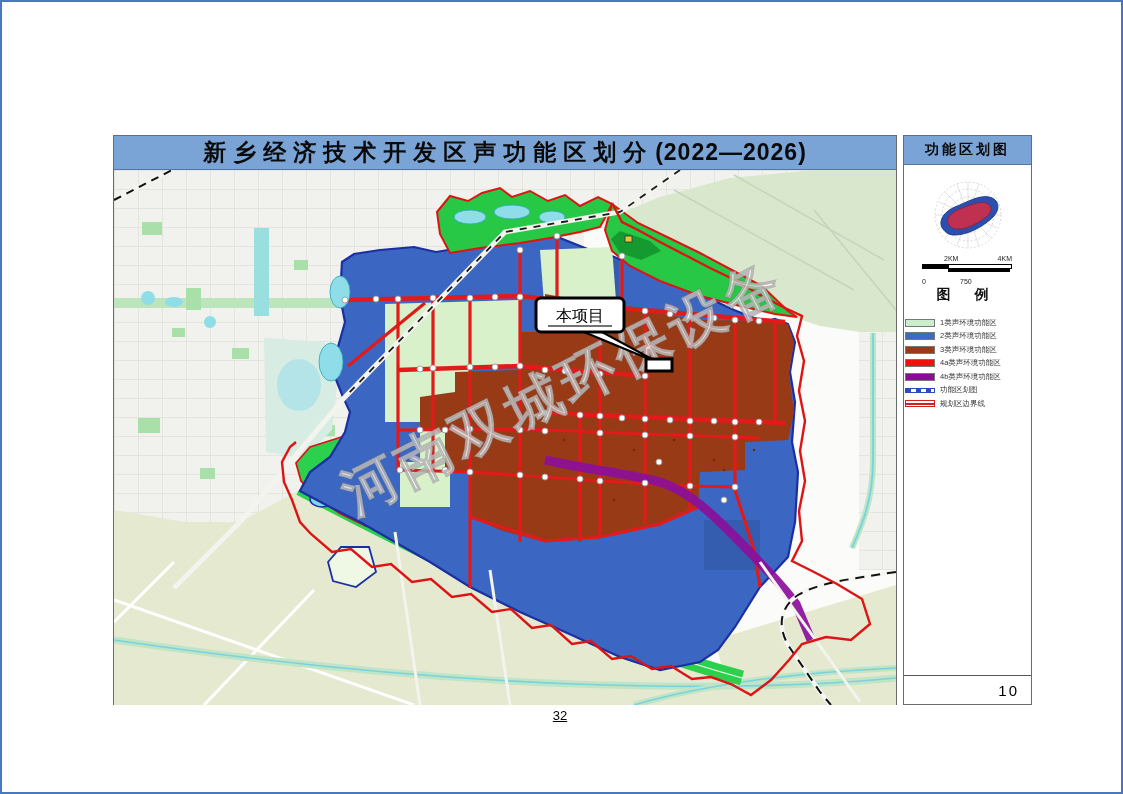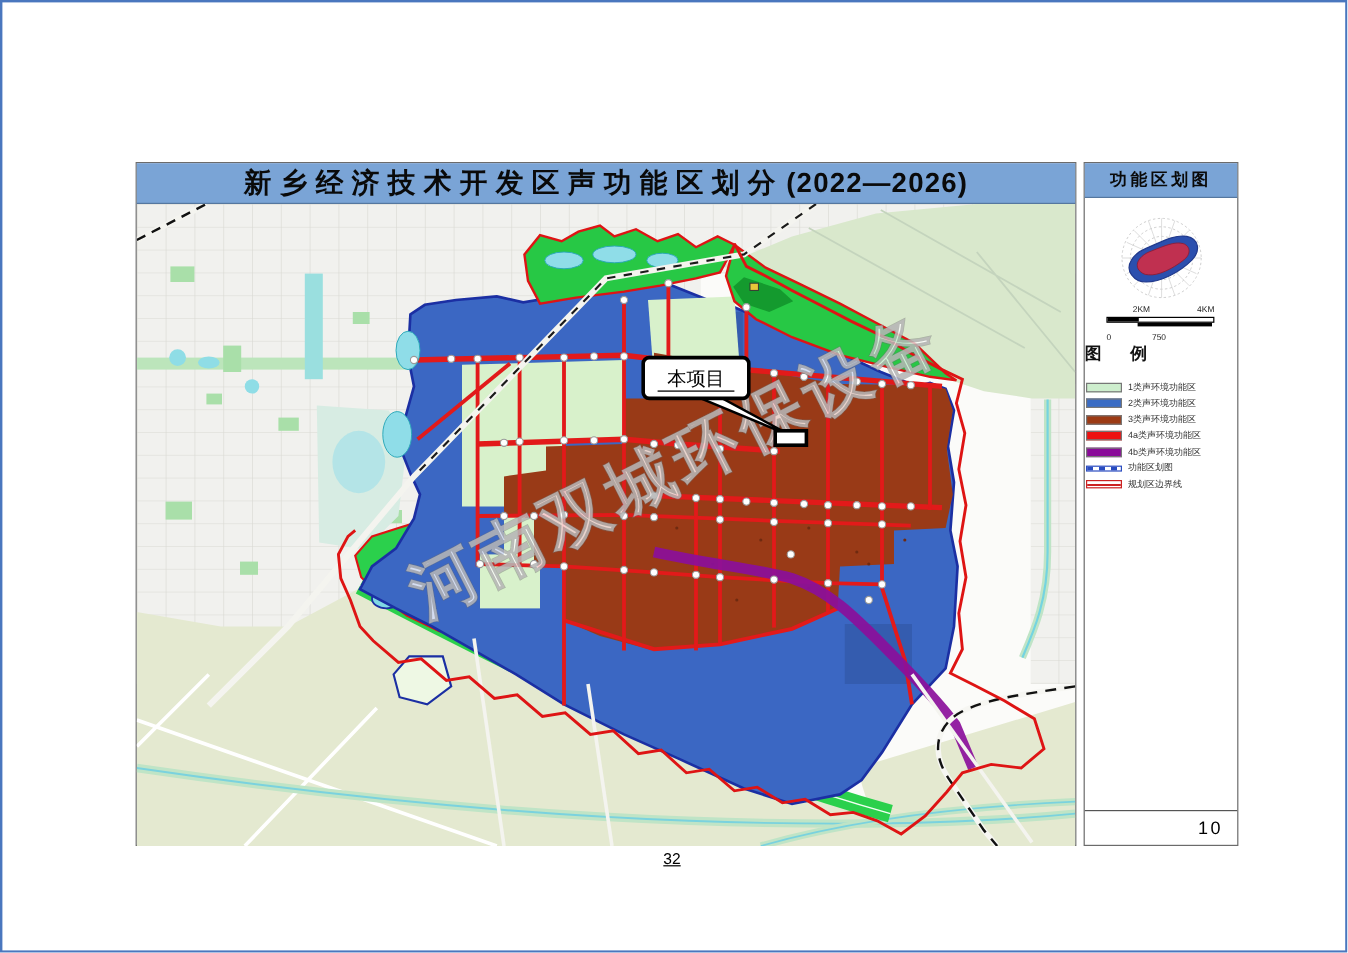--- a/index.html
+++ b/index.html
@@ -21,21 +21,21 @@
               border:1px solid #6b6b6b;background:#fff;box-sizing:border-box;}
   .side-title{height:28px;background:#7aa4d6;border-bottom:1px solid #55779f;display:flex;
               align-items:center;justify-content:center;font-weight:bold;font-size:14px;
               letter-spacing:3px;color:#0a0a0a;}
   .windrose{position:absolute;left:17px;top:40px;}
   .scalebar{position:absolute;left:18px;top:128px;width:88px;height:10px;}
   .scalebar .bar1{position:absolute;left:0;top:0;width:88px;height:3px;border:1px solid #000;background:#fff;}
   .scalebar .bar1 .seg{width:30%;height:100%;background:#000;}
   .scalebar .bar2{position:absolute;left:26px;top:5px;width:62px;height:3px;background:#000;}
   .scalebar .sl{position:absolute;font-size:7px;color:#222;white-space:nowrap;}
-  .legend-title{position:absolute;left:0;top:150px;width:100%;text-align:left;font-weight:bold;
+  .legend-title{position:absolute;left:0;top:150px;width:100%;text-align:center;font-weight:bold;
                 font-size:14px;letter-spacing:10px;color:#111;}
   .legend-items{position:absolute;left:1px;top:180px;right:6px;}
   .lg-row{display:flex;align-items:center;height:13.5px;}
   .lg-sw{width:30px;height:8px;margin-right:5px;border:1px solid #777;box-sizing:border-box;flex:none;}
   .lg-sw.dashed-line{height:5px;border:1px solid #2a4cc0;
       background:repeating-linear-gradient(90deg,#2a4cc0 0 5px,#fff 5px 10px);}
   .lg-sw.double-line{height:7px;border:1px solid #cc2222;
       background:linear-gradient(#fff 0 2px,#cc2222 2px 4px,#fff 4px 100%);}
   .lg-lb{font-size:7.5px;color:#333;white-space:nowrap;}
   .side-divider{position:absolute;left:0;right:0;bottom:28px;border-top:1px solid #555;}

